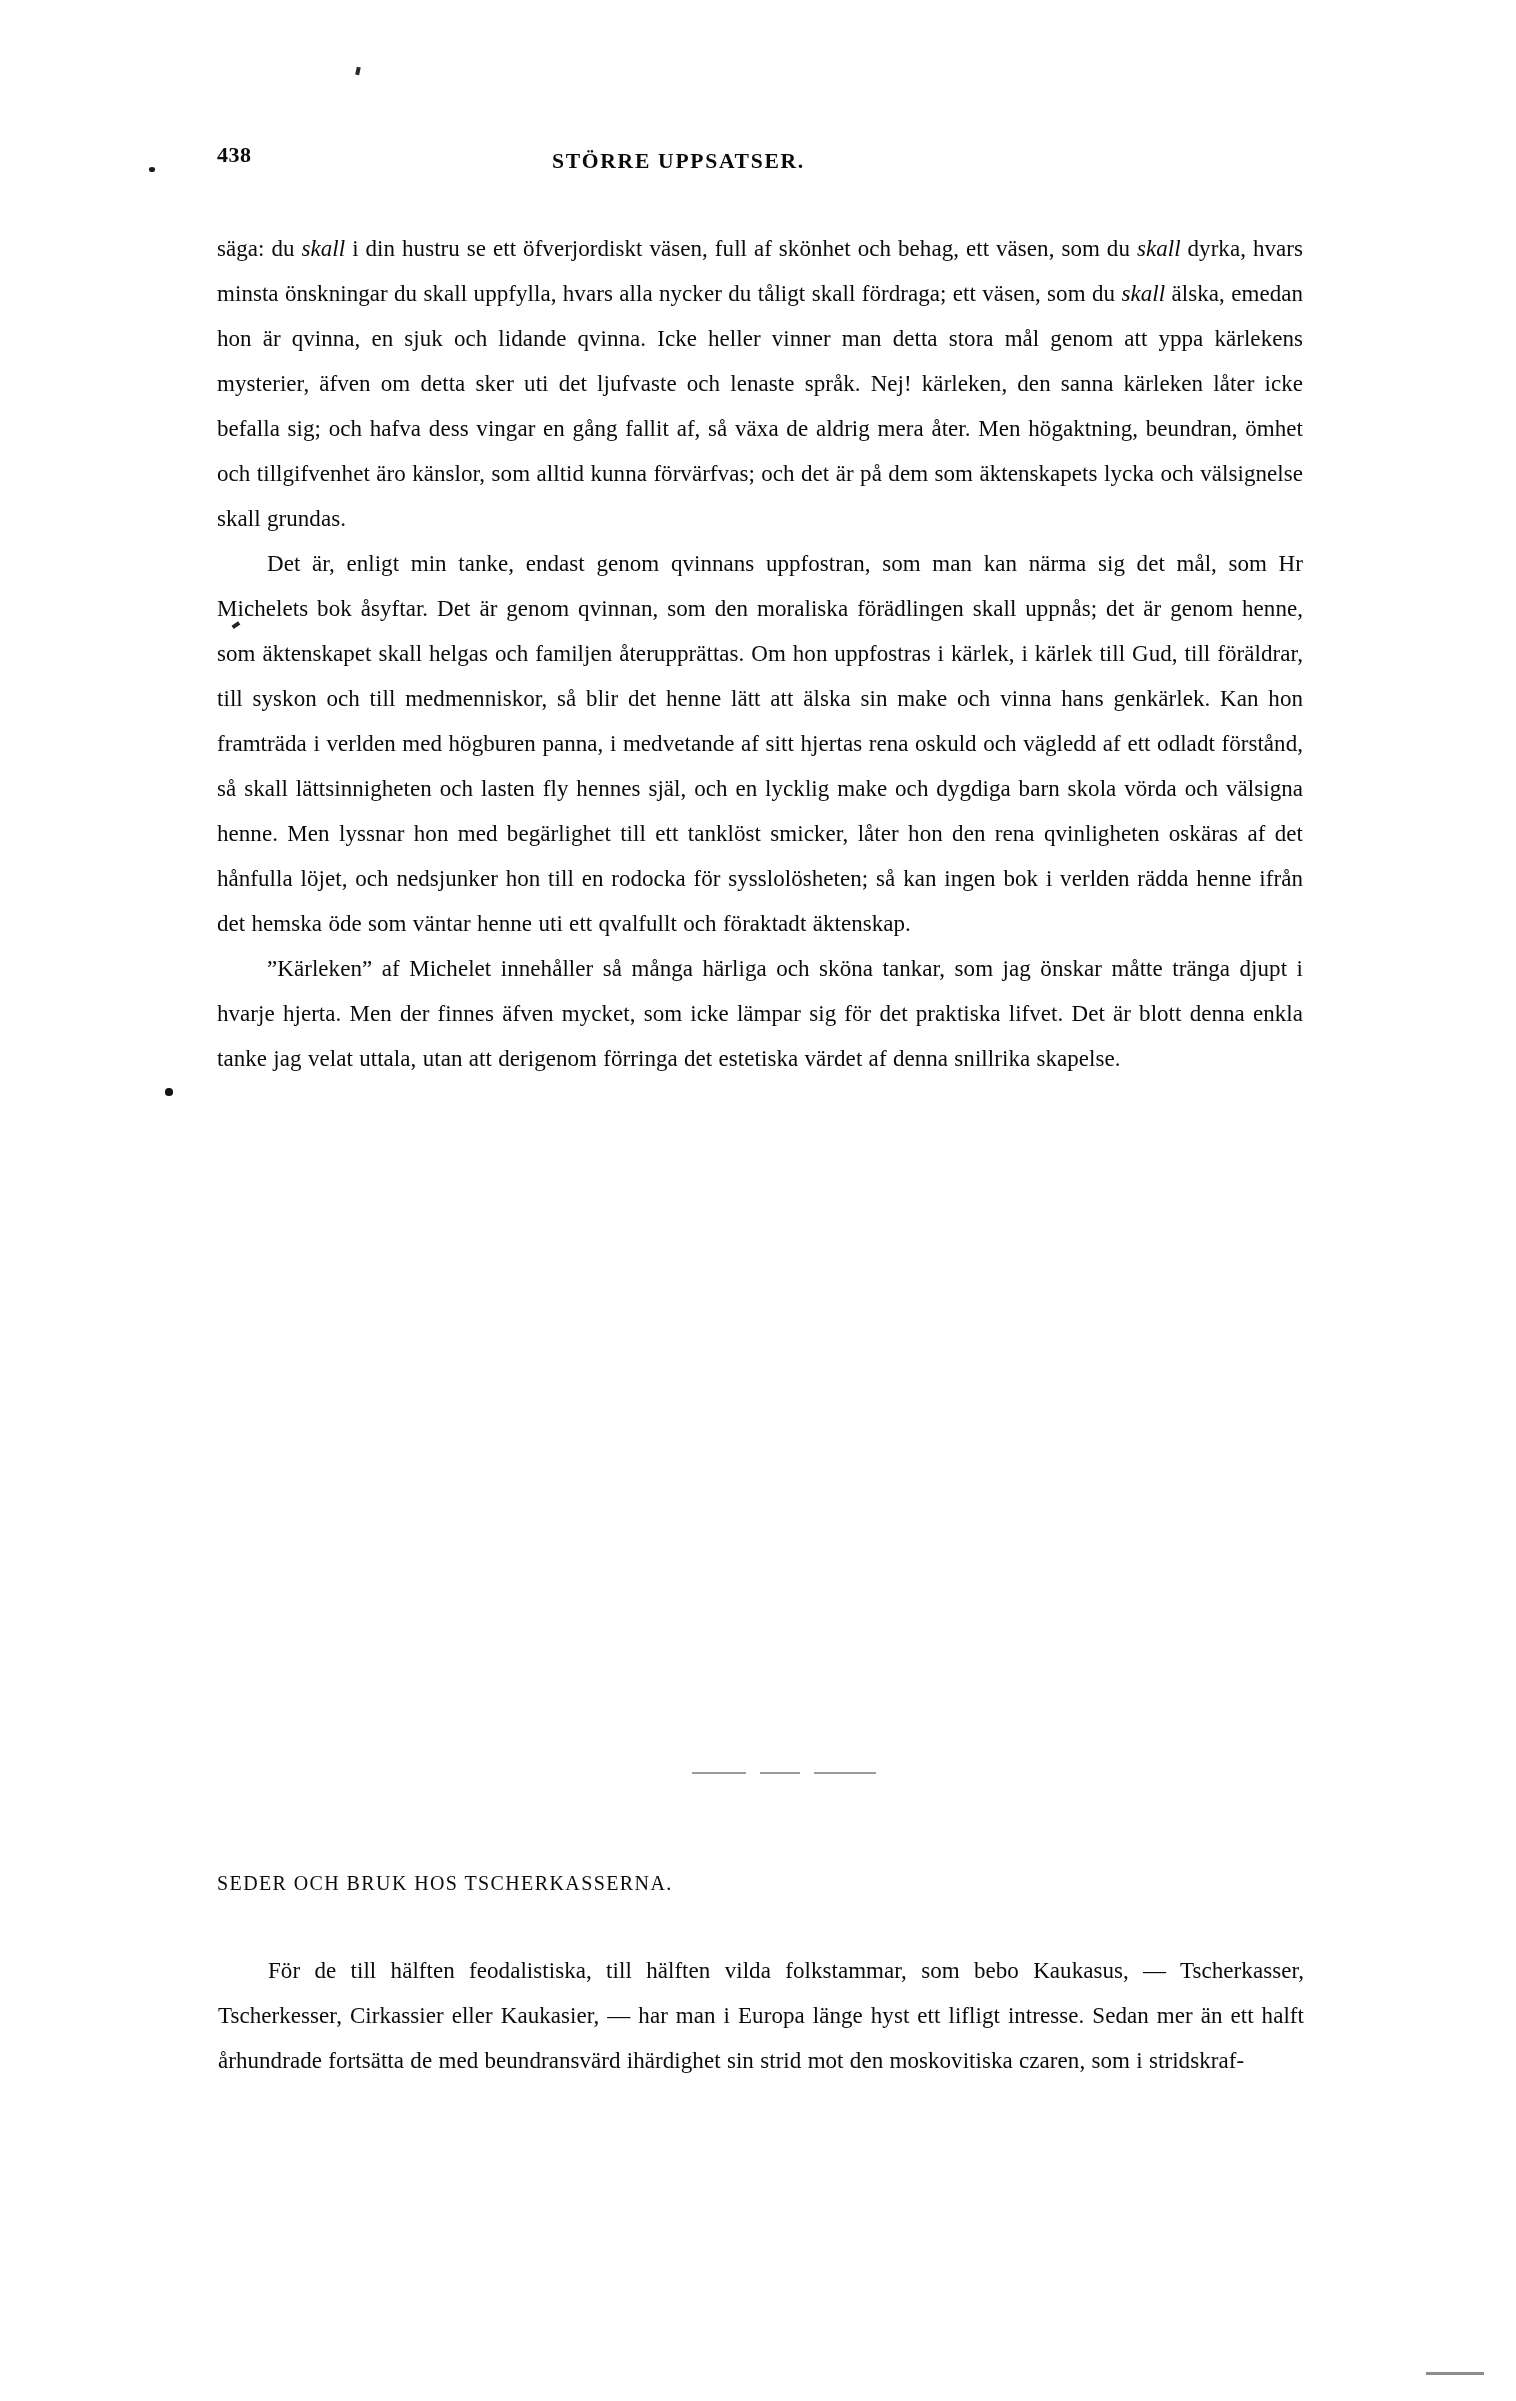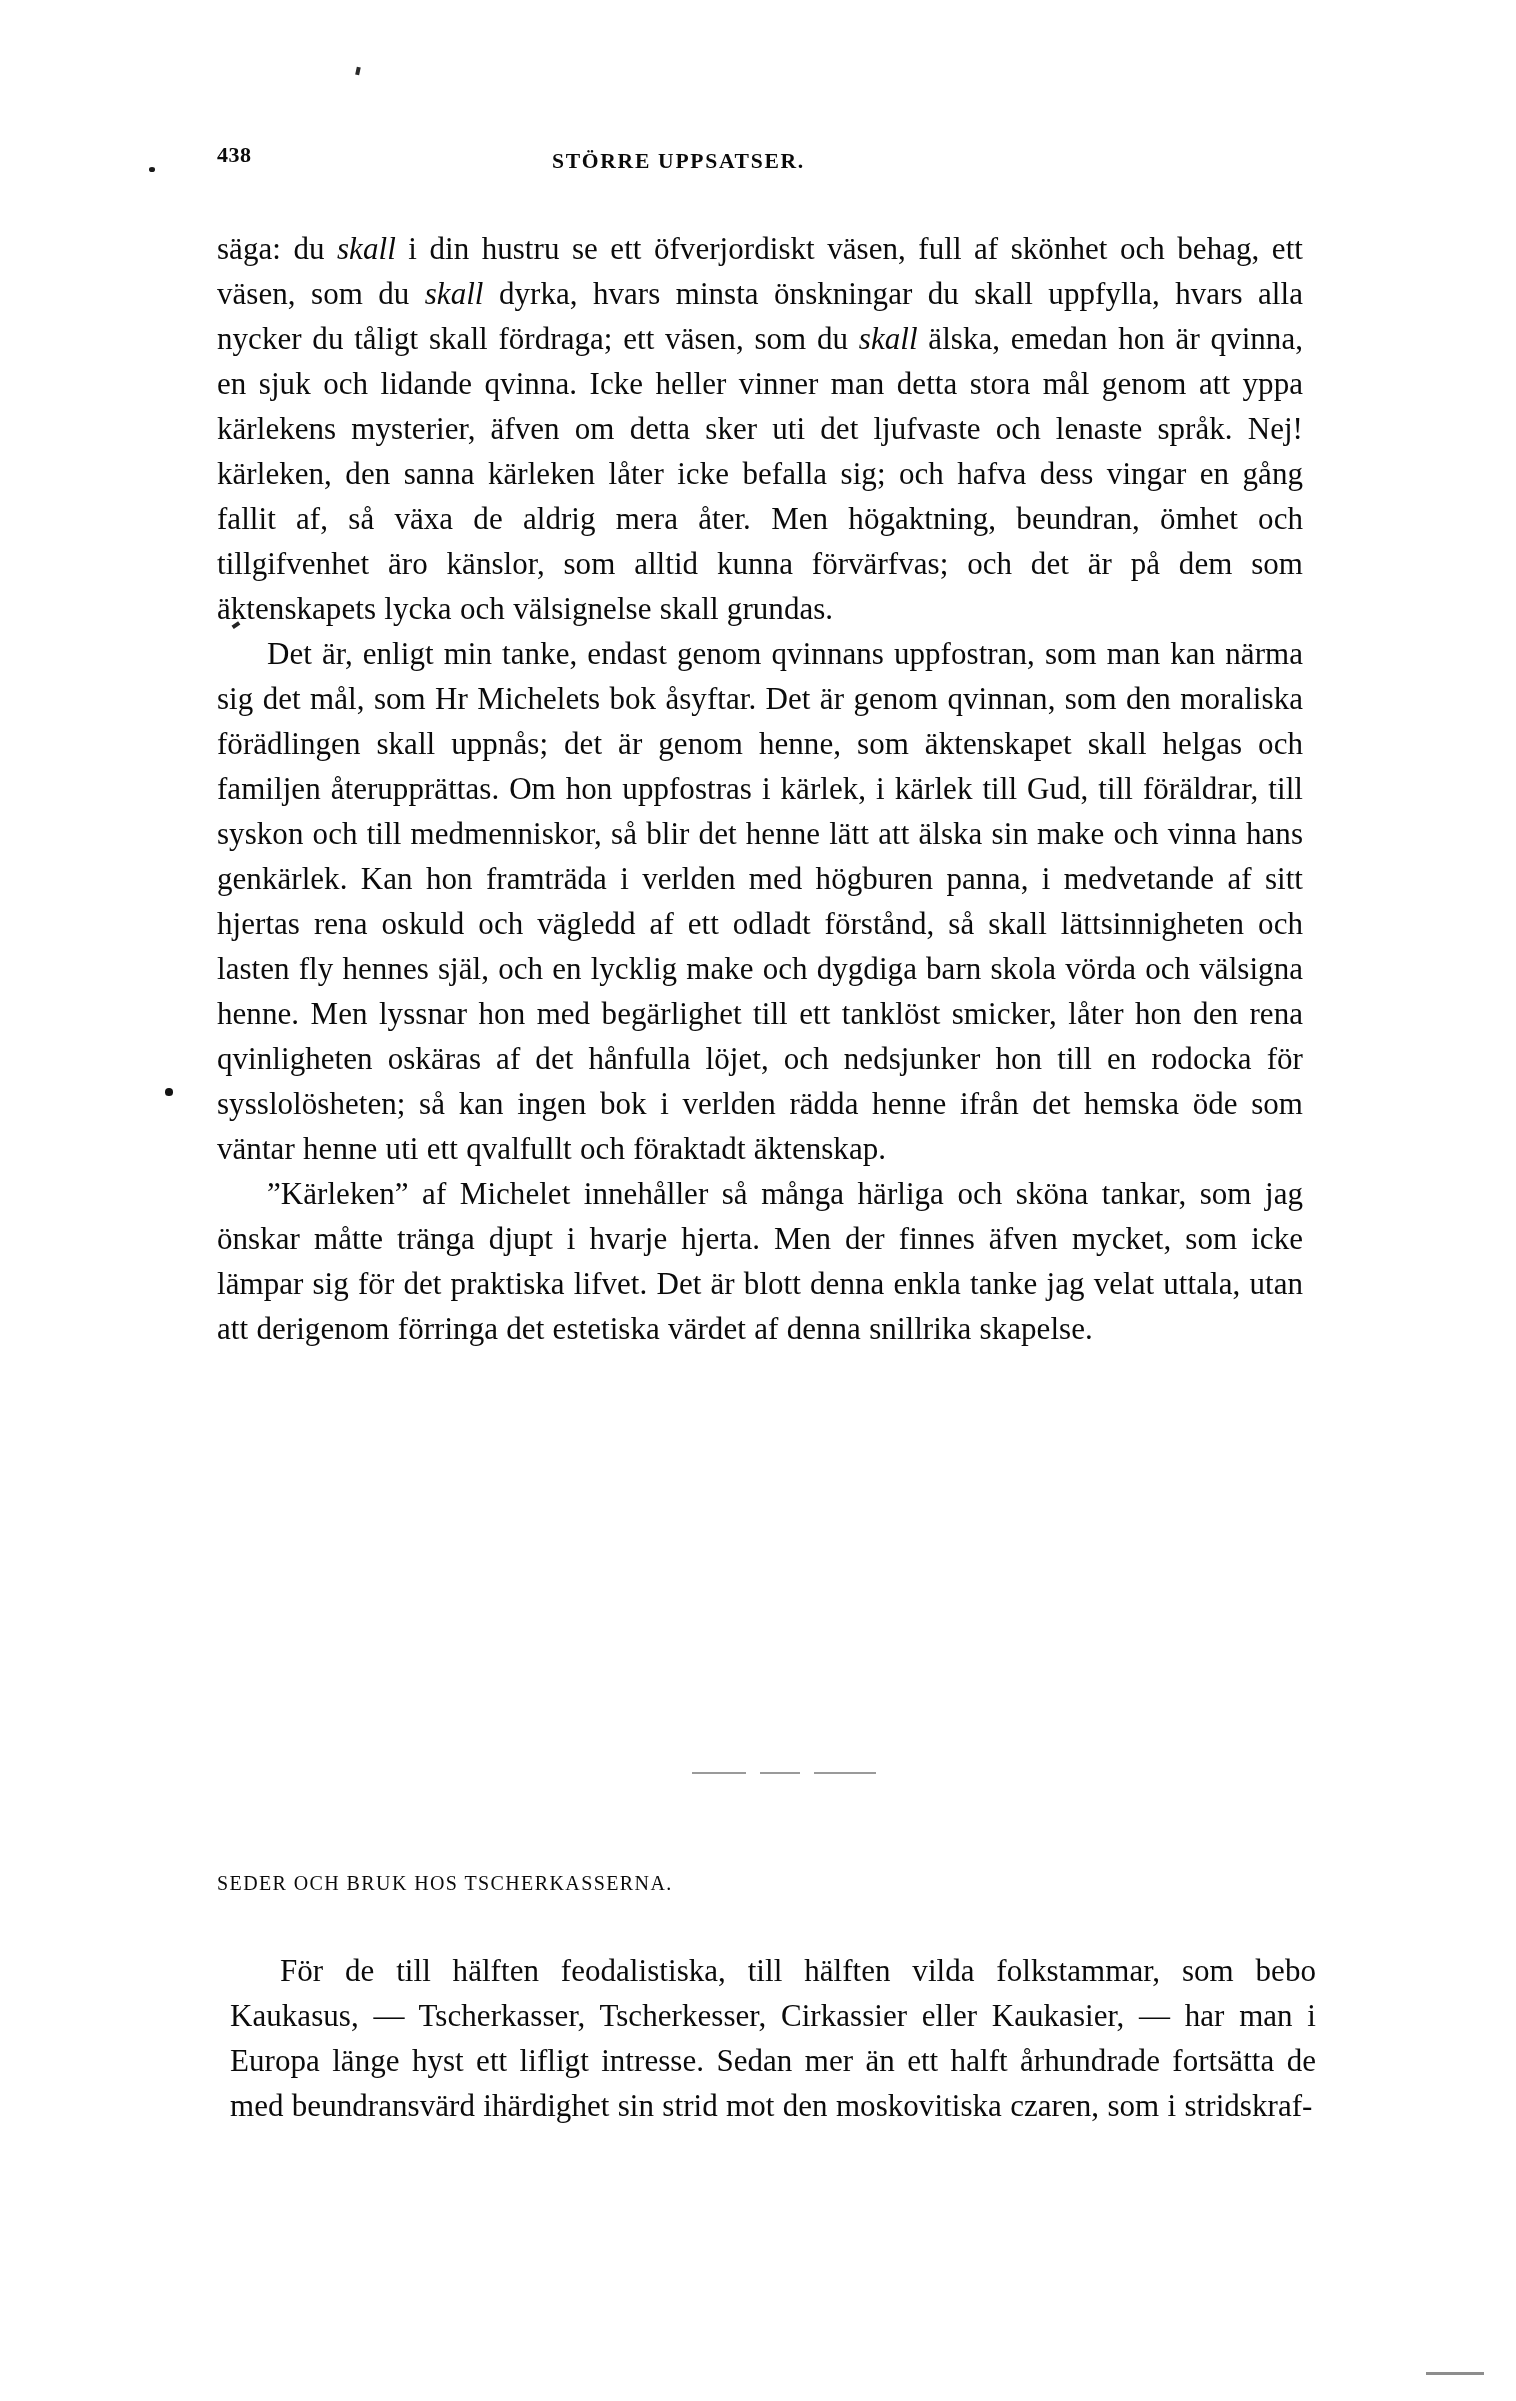--- a/index.html
+++ b/index.html
@@ -96,21 +96,21 @@
   
   .textblock {
     position: absolute;
     left: 217px;
     top: 226px;
     width: 1086px;
   }
 
   .para {
     margin: 0;
-    font-size: 31px;
+    font-size: 23px;
     line-height: 45px;
     text-align: justify;
     text-align-last: left;
     letter-spacing: 0.05px;
     word-spacing: 0.5px;
     -webkit-font-smoothing: none;
   }
 
   .para.indent {
     text-indent: 50px;
@@ -146,21 +146,21 @@
     width: 1086px;
     font-size: 20px;
     font-weight: normal;
     letter-spacing: 1.4px;
     line-height: 1.05;
   }
 
   
   .textblock.tail {
     position: absolute;
-    left: 230px;
+    left: 218px;
     top: 1945px;
     width: 1086px;
     top: 1948px;
   }
 </style>
 </head>
 <body>
 
 <div class="page">
 

